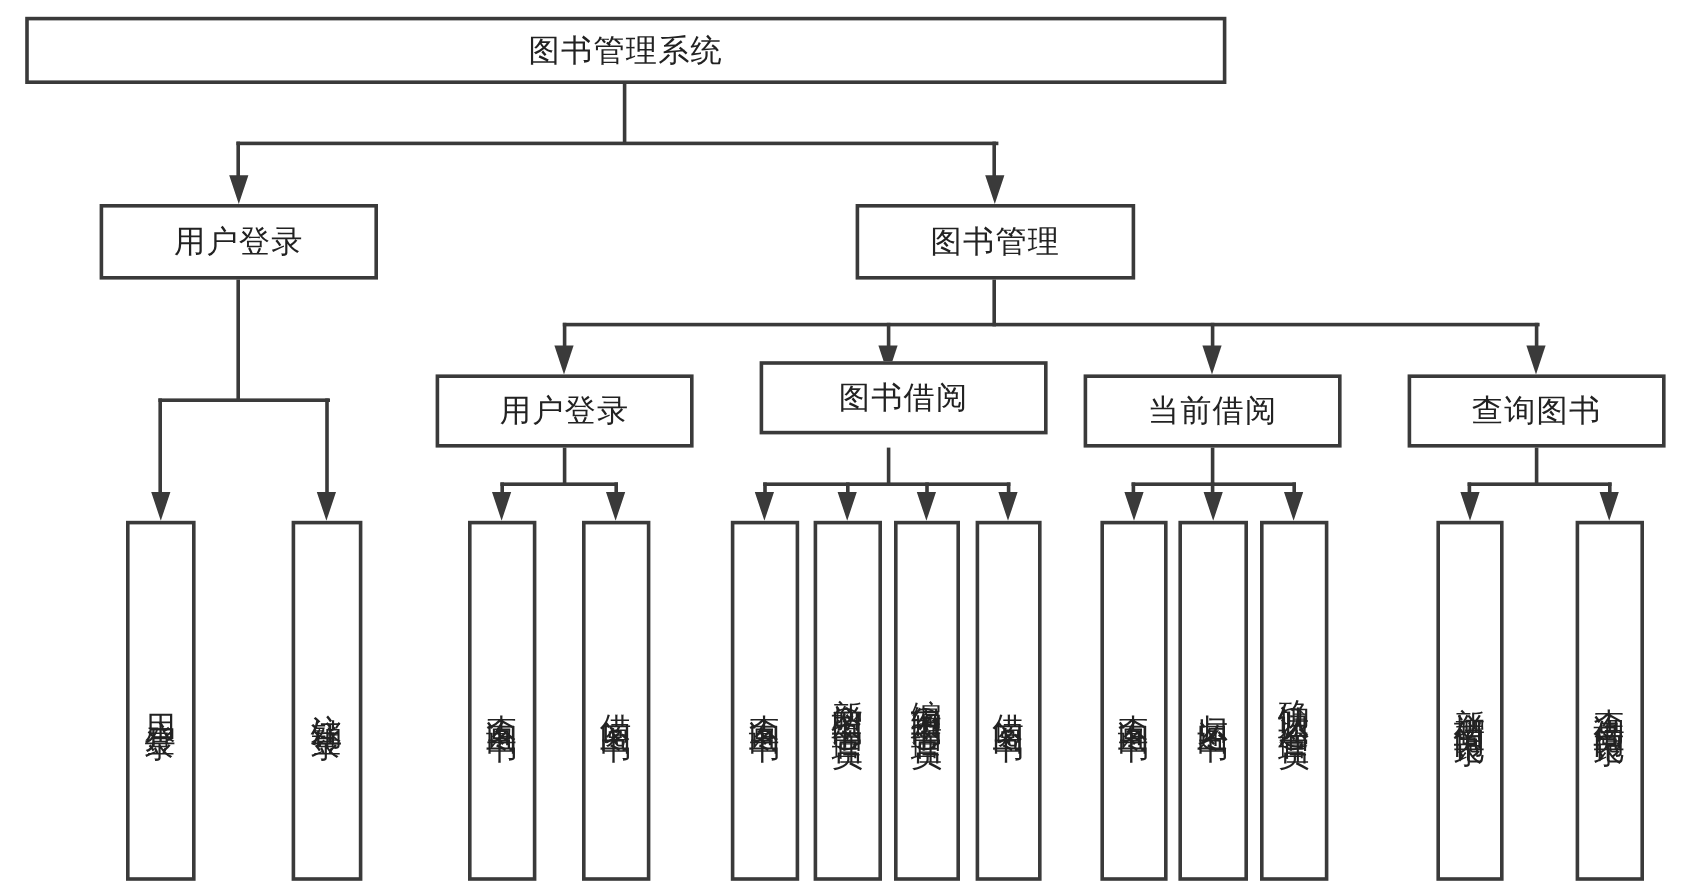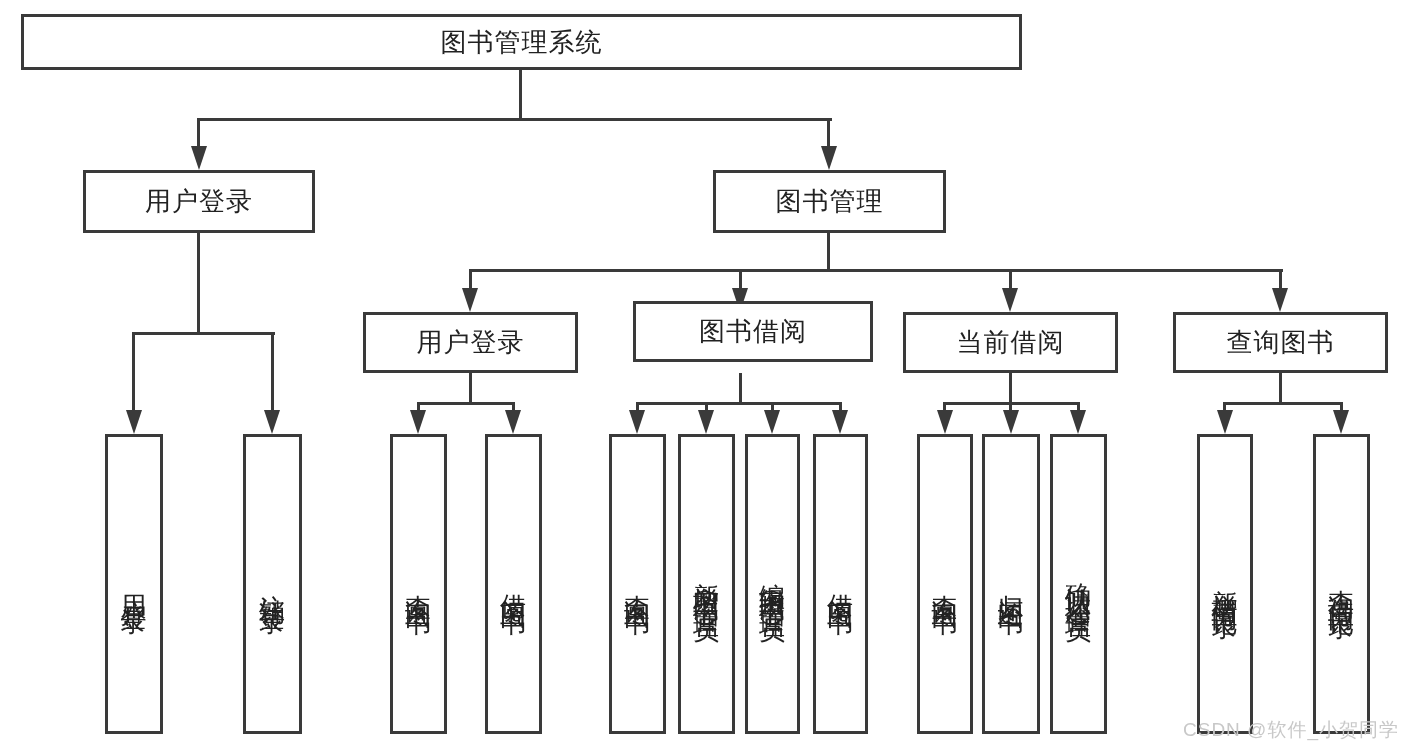--- a/index.html
+++ b/index.html
@@ -189,15 +189,14 @@
     <span class="vtext">确认归还（管理员）</span>
   </div>
 
   <div class="vbox" style="left:1197px; top:434px; width:56px; height:300px;">
     <span class="vtext">新增借阅记录</span>
   </div>
   <div class="vbox" style="left:1313px; top:434px; width:57px; height:300px;">
     <span class="vtext">查询借阅记录</span>
   </div>
 
-  <div class="watermark">CSDN @软件_小贺同学</div>
 
 </div>
 
 </body></html>

